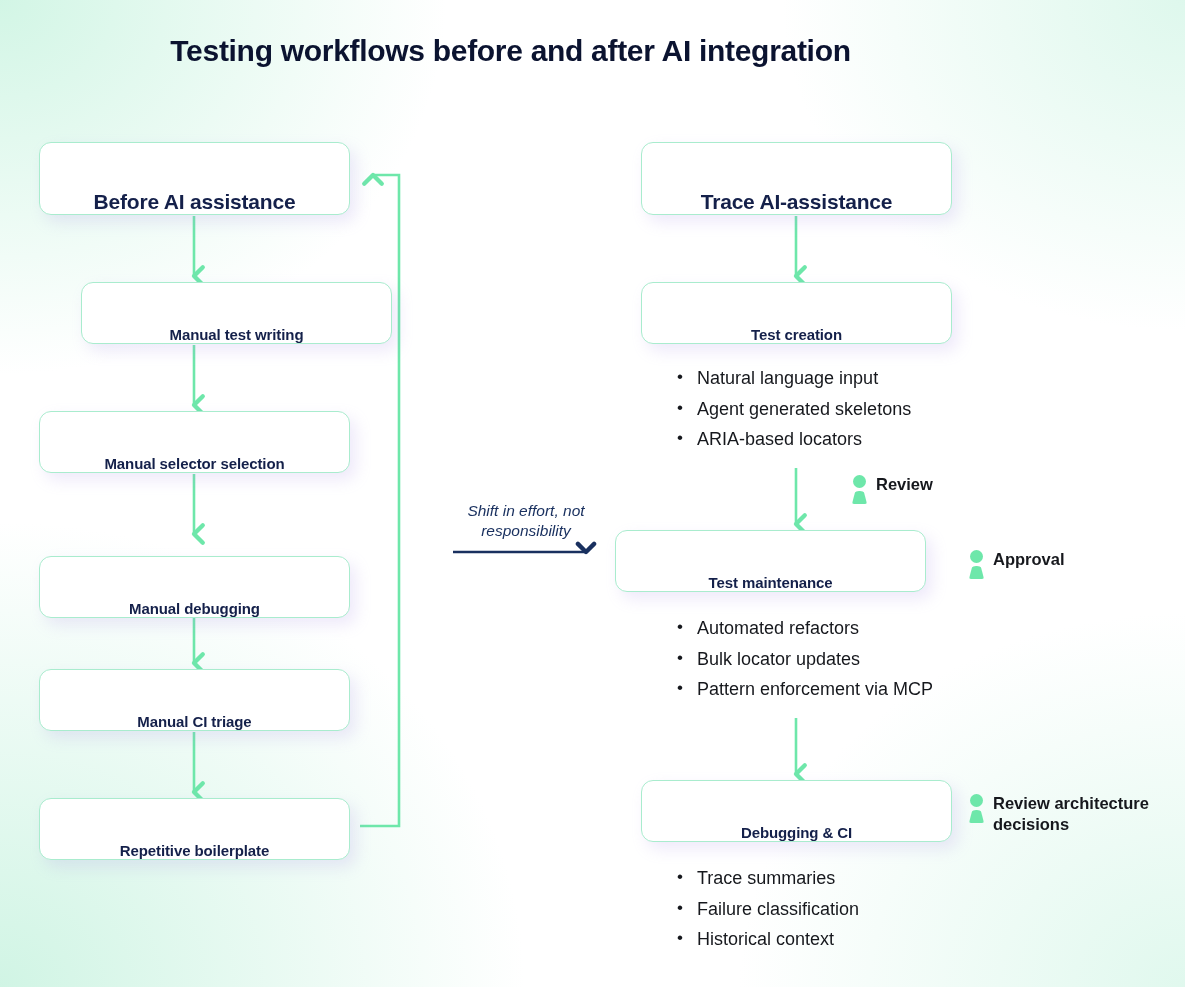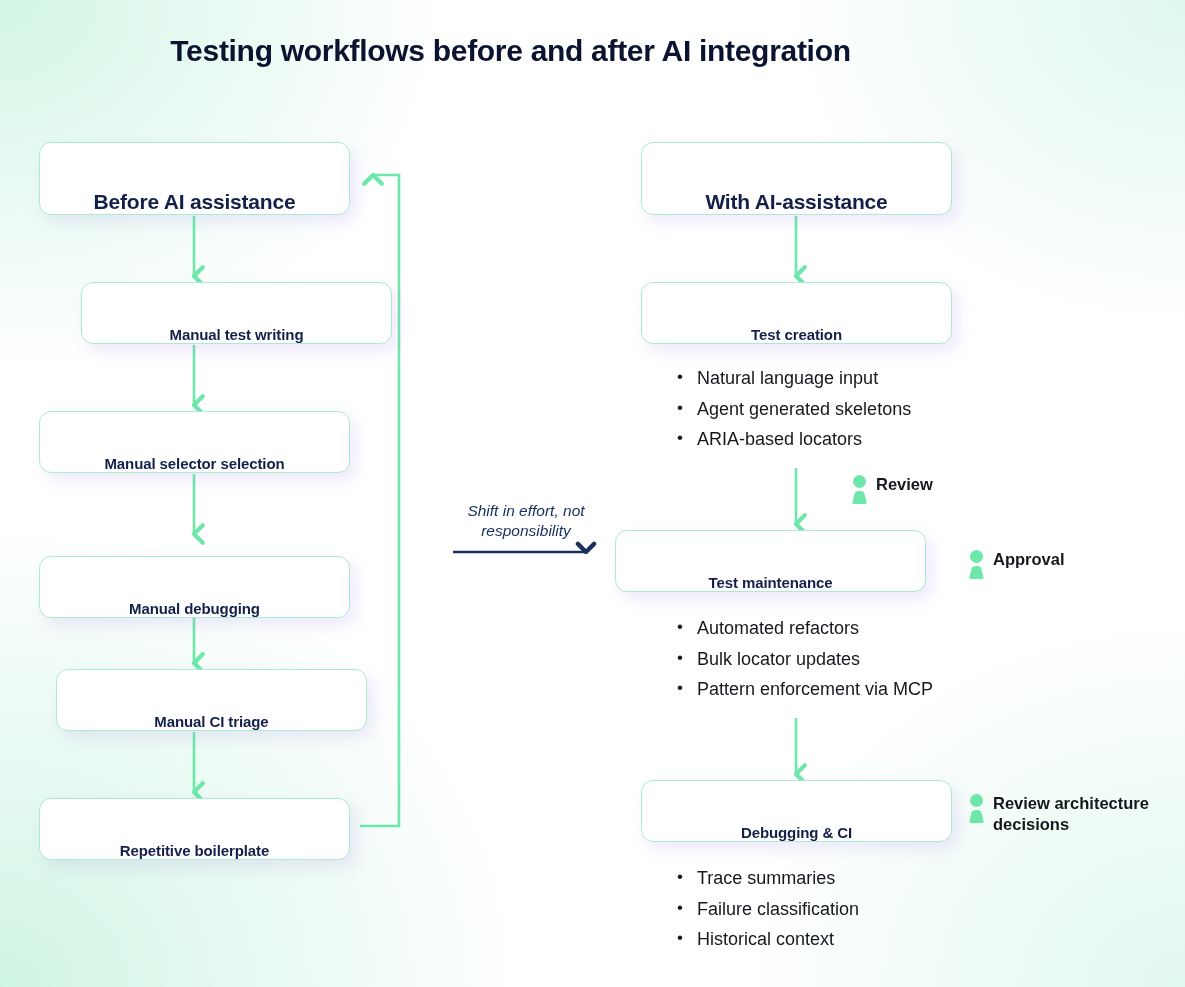--- a/index.html
+++ b/index.html
@@ -185,35 +185,35 @@
   </div>
 
   <div class="box step" style="left:39px; top:411px; width:311px; height:62px;">
     <span>Manual selector selection</span>
   </div>
 
   <div class="box step" style="left:39px; top:556px; width:311px; height:62px;">
     <span>Manual debugging</span>
   </div>
 
-  <div class="box step" style="left:56px; top:669px; width:311px; height:62px;">
+  <div class="box step" style="left:39px; top:669px; width:311px; height:62px;">
     <span>Manual CI triage</span>
   </div>
 
   <div class="box step" style="left:39px; top:798px; width:311px; height:62px;">
     <span>Repetitive boilerplate</span>
   </div>
 
   <div class="shift-note">
     <div>Shift in effort, not</div>
     <div>responsibility</div>
   </div>
 
   <div class="box header" style="left:641px; top:142px; width:311px; height:73px;">
-    <span>With AI-assistance</span>
+    <span>Trace AI-assistance</span>
   </div>
 
   <div class="box step" style="left:641px; top:282px; width:311px; height:62px;">
     <span>Test creation</span>
   </div>
 
   <ul class="bullets" style="left:675px; top:363px;">
     <li><span>Natural language input</span></li>
     <li><span>Agent generated skeletons</span></li>
     <li><span>ARIA-based locators</span></li>

